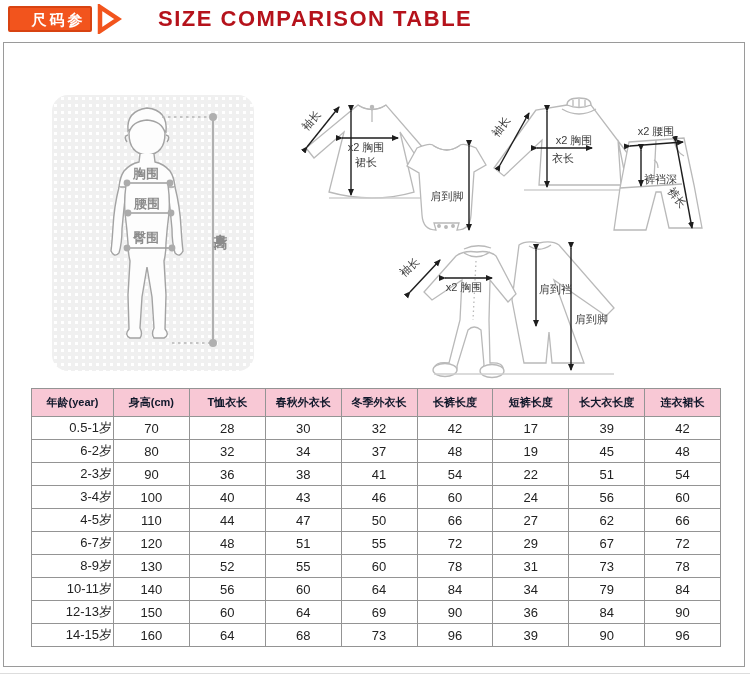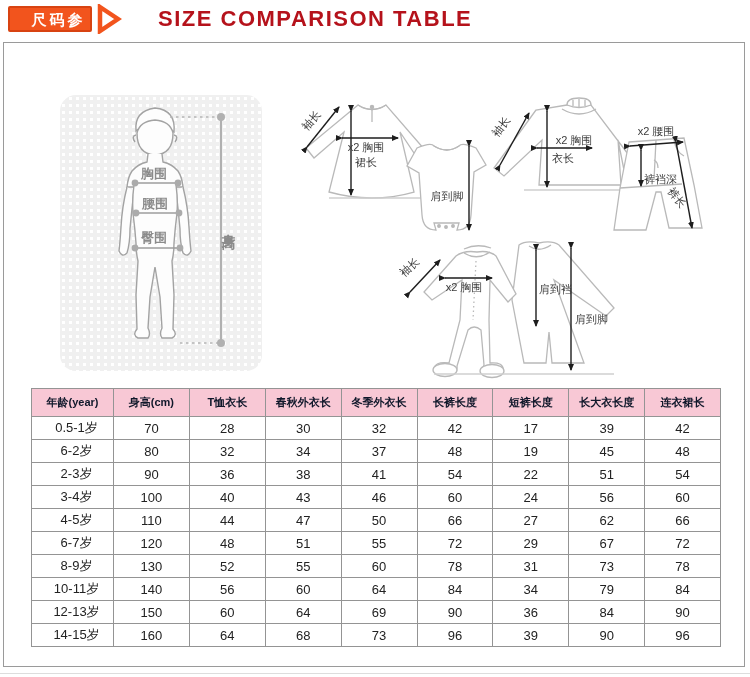--- a/index.html
+++ b/index.html
@@ -27,21 +27,21 @@
 
   
   .content{
     position:absolute;left:3px;top:42px;width:742px;height:625px;
     background:#fff;border:1px solid #9a9a9a;box-sizing:border-box;
   }
   .bottom-line{position:absolute;left:0;top:673px;width:750px;height:1px;background:#ddd;}
 
   
   .figure-panel{
-    position:absolute;left:56px;top:52px;width:202px;height:276px;
+    position:absolute;left:48px;top:52px;width:202px;height:276px;
     background-color:#f0f0f0;
     background-image:radial-gradient(#ffffff 1.6px, rgba(255,255,255,0) 1.6px);
     background-size:7px 7px;border-radius:16px;
   }
   .figure-panel svg{position:absolute;left:0;top:0;}
 
   
   .garments{position:absolute;left:280px;top:37px;width:462px;height:302px;}
 
   svg text.meas{font-family:"Liberation Sans","DejaVu Sans",sans-serif;font-size:11px;fill:#3c3c3c;}
@@ -54,21 +54,21 @@
     font-size:13px;color:#222;background:#fff;
   }
   .size-table th,.size-table td{
     border:1px solid #949494;box-sizing:border-box;overflow:hidden;white-space:nowrap;
   }
   .size-table th{
     height:28px;background:var(--table-header-bg,#f8c8d5);
     font-size:11px;font-weight:bold;color:#0f172a;text-align:center;
   }
   .size-table td{height:23px;text-align:center;font-size:13px;}
-  .size-table td.age-cell{text-align:center;padding-left:9px;}
+  .size-table td.age-cell{text-align:right;padding-left:9px;}
   .size-table col.c-age{width:82px;}
 </style>
 </head>
 <body>
 
 <div class="page">
 
   <div class="hdr">
     <div class="badge">尺码参照</div>
     <svg class="chev" viewBox="0 0 26 30">

